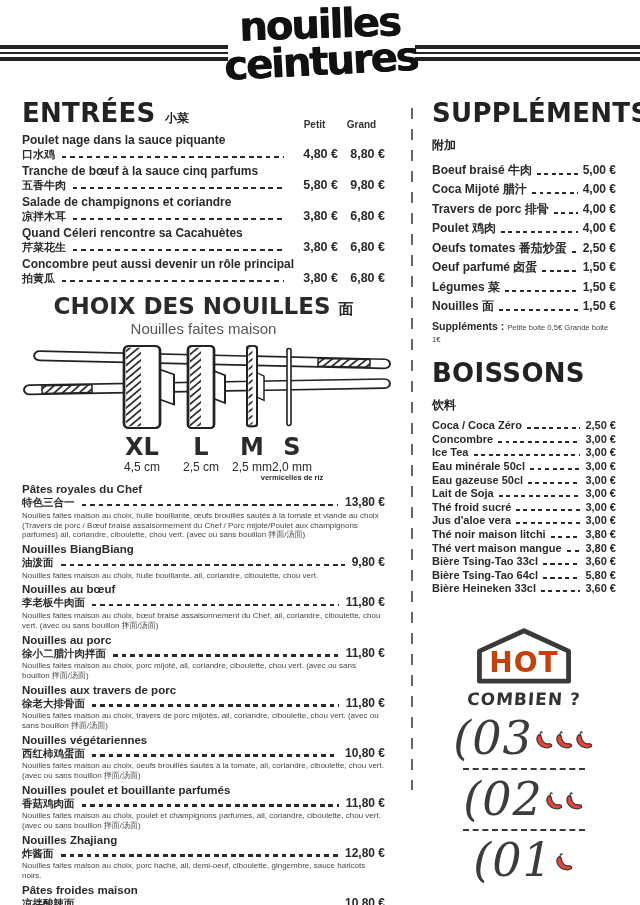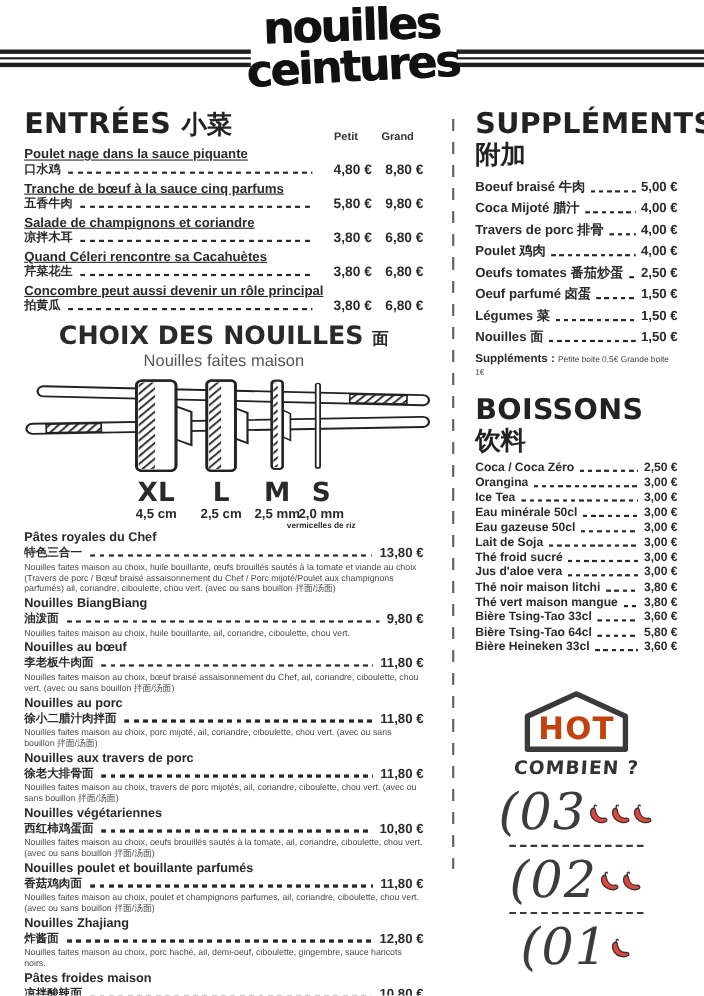--- a/index.html
+++ b/index.html
@@ -26,46 +26,46 @@
   .col-left  { position:absolute; left:22px;  top:100px; width:363px; }
   .col-right { position:absolute; left:432px; top:100px; width:184px; }
   .v-divider {
     position:absolute; left:411px; top:108px; width:2px; height:682px;
     background:repeating-linear-gradient(180deg,#666 0 11px,transparent 11px 21px);
   }
 
   
   .sec-title { font-size:26px; font-weight:800; letter-spacing:0.3px; color:#222;
                font-family:"DejaVu Sans", sans-serif; line-height:1.05; }
-  .sec-title .cn { font-size:23px; font-weight:700; letter-spacing:0; }
+  .sec-title .cn { font-size:12px; font-weight:700; letter-spacing:0; }
 
   
   .leader { flex:1; height:2.5px; margin:0 7px 3px 7px; align-self:flex-end;
             background:repeating-linear-gradient(90deg,#2a2a2a 0 4.5px,transparent 4.5px 8.5px); }
 
   
   .pg-head { display:flex; justify-content:flex-end; font-size:10px; font-weight:700;
              color:#333; margin:-8px 0 4px 0; }
   .pg-head span { width:47px; text-align:center; }
   .e-item { margin-bottom:4px; }
-  .e-name { font-size:12px; font-weight:700; line-height:13px;text-decoration:underline; }
+  .e-name { font-size:12px; font-weight:700; line-height:13px; }
   .e-line2 { display:flex; line-height:14px; }
   .e-cn { font-size:11px; font-weight:700; }
   .e-p { width:47px; text-align:right; font-size:12.5px; font-weight:700; }
 
   
   .choix-head { text-align:center; margin-top:8px; }
   .choix-title { font-size:23px; font-weight:800; font-family:"DejaVu Sans", sans-serif; }
   .choix-title .cn { font-size:15px; }
   .choix-sub { font-size:15px; color:#555; margin-top:1px; }
   .illus { position:relative; width:378px; height:140px; margin:4px 0 2px -4px; }
   .size-label { position:absolute; top:94px; transform:translateX(-50%);
                 text-align:center; line-height:1; }
   .size-code { font-size:24px; font-weight:800; font-family:"DejaVu Sans", sans-serif; }
-  .size-val { font-size:12px; font-weight:700; margin-top:2px; }
+  .size-val { font-size:12px; font-weight:400; margin-top:2px; }
   .size-note { font-size:7.5px; font-weight:700; margin-top:1px; }
 
   
   .d-item { margin-bottom:3px; }
   .d-name { font-size:11.5px; font-weight:700; line-height:13px; }
   .d-line2 { display:flex; line-height:13px; }
   .d-cn { font-size:10.5px; font-weight:700; }
   .d-price { font-size:12px; font-weight:700; white-space:nowrap; }
   .d-desc { font-size:8px; line-height:9.8px; color:#474747; margin-top:1.5px; }
 
@@ -403,21 +403,21 @@
     </svg>
   </div>
   <div style="height:5px"></div>
 
   <div class="b-row">
     <span class="b-label">Coca / Coca Zéro</span>
     <span class="b-leader"></span>
     <span class="b-price">2,50 €</span>
   </div>
   <div class="b-row">
-    <span class="b-label">Orangina</span>
+    <span class="b-label">Concombre</span>
     <span class="b-leader"></span>
     <span class="b-price">3,00 €</span>
   </div>
   <div class="b-row">
     <span class="b-label">Ice Tea</span>
     <span class="b-leader"></span>
     <span class="b-price">3,00 €</span>
   </div>
   <div class="b-row">
     <span class="b-label">Eau minérale 50cl</span>

